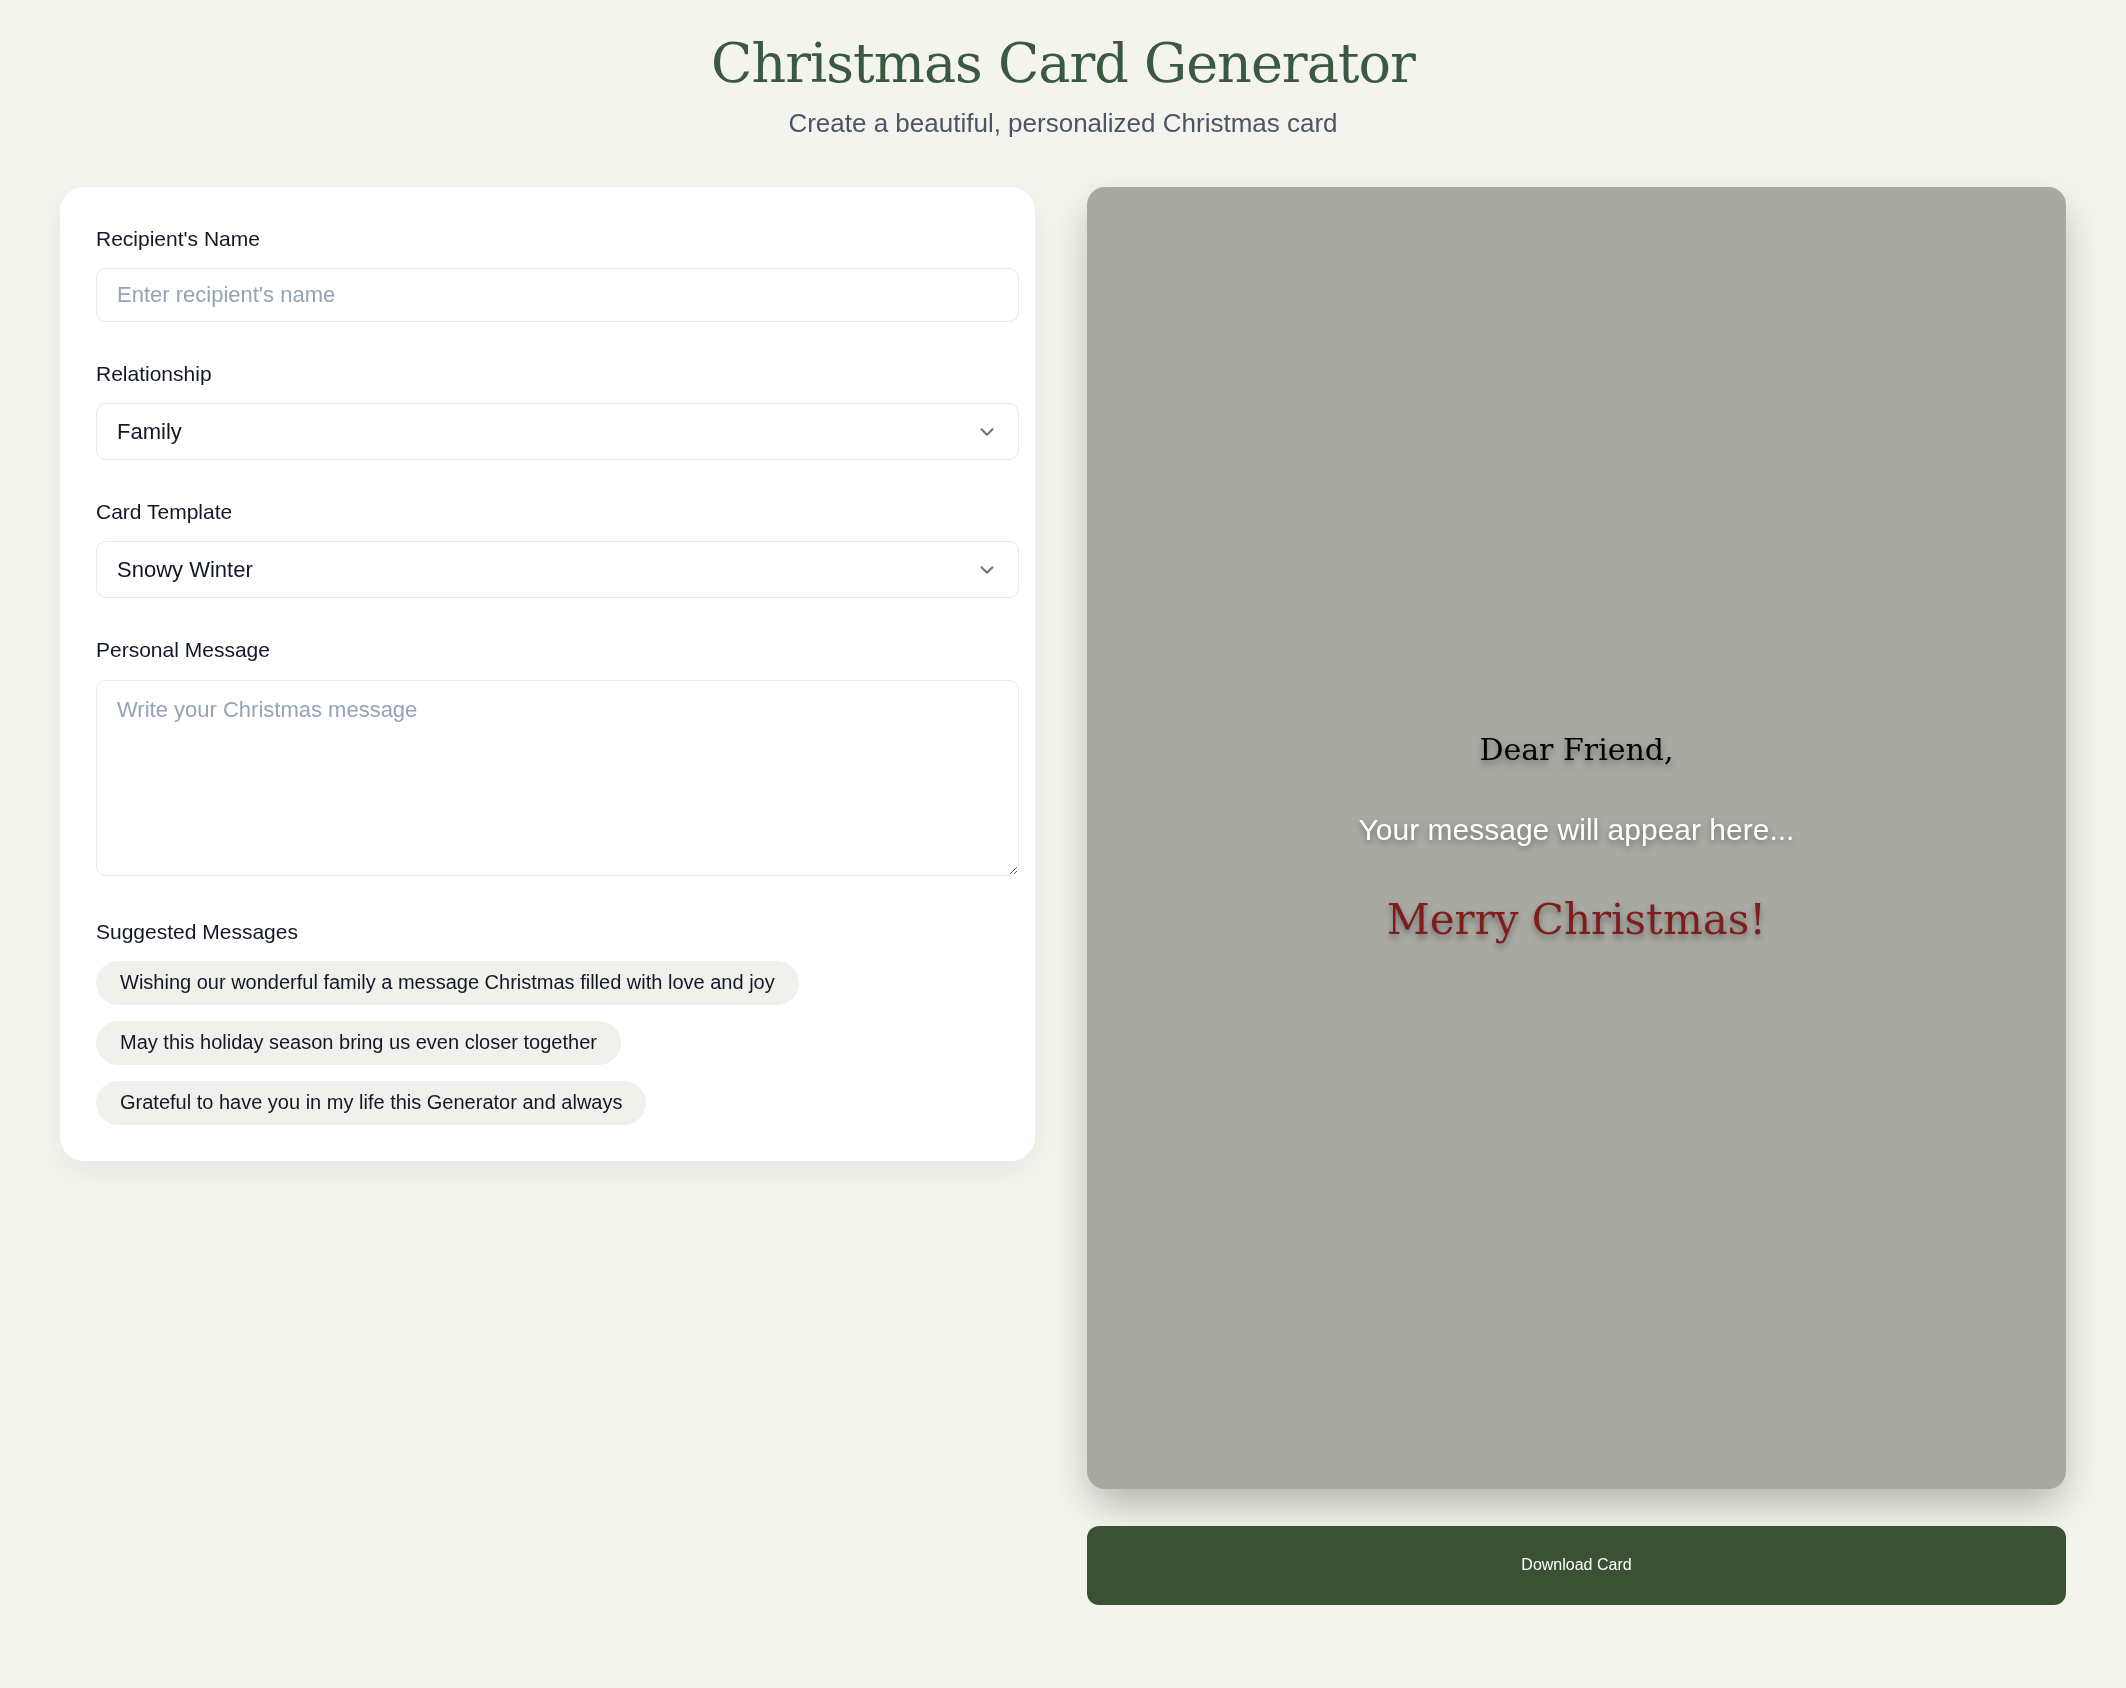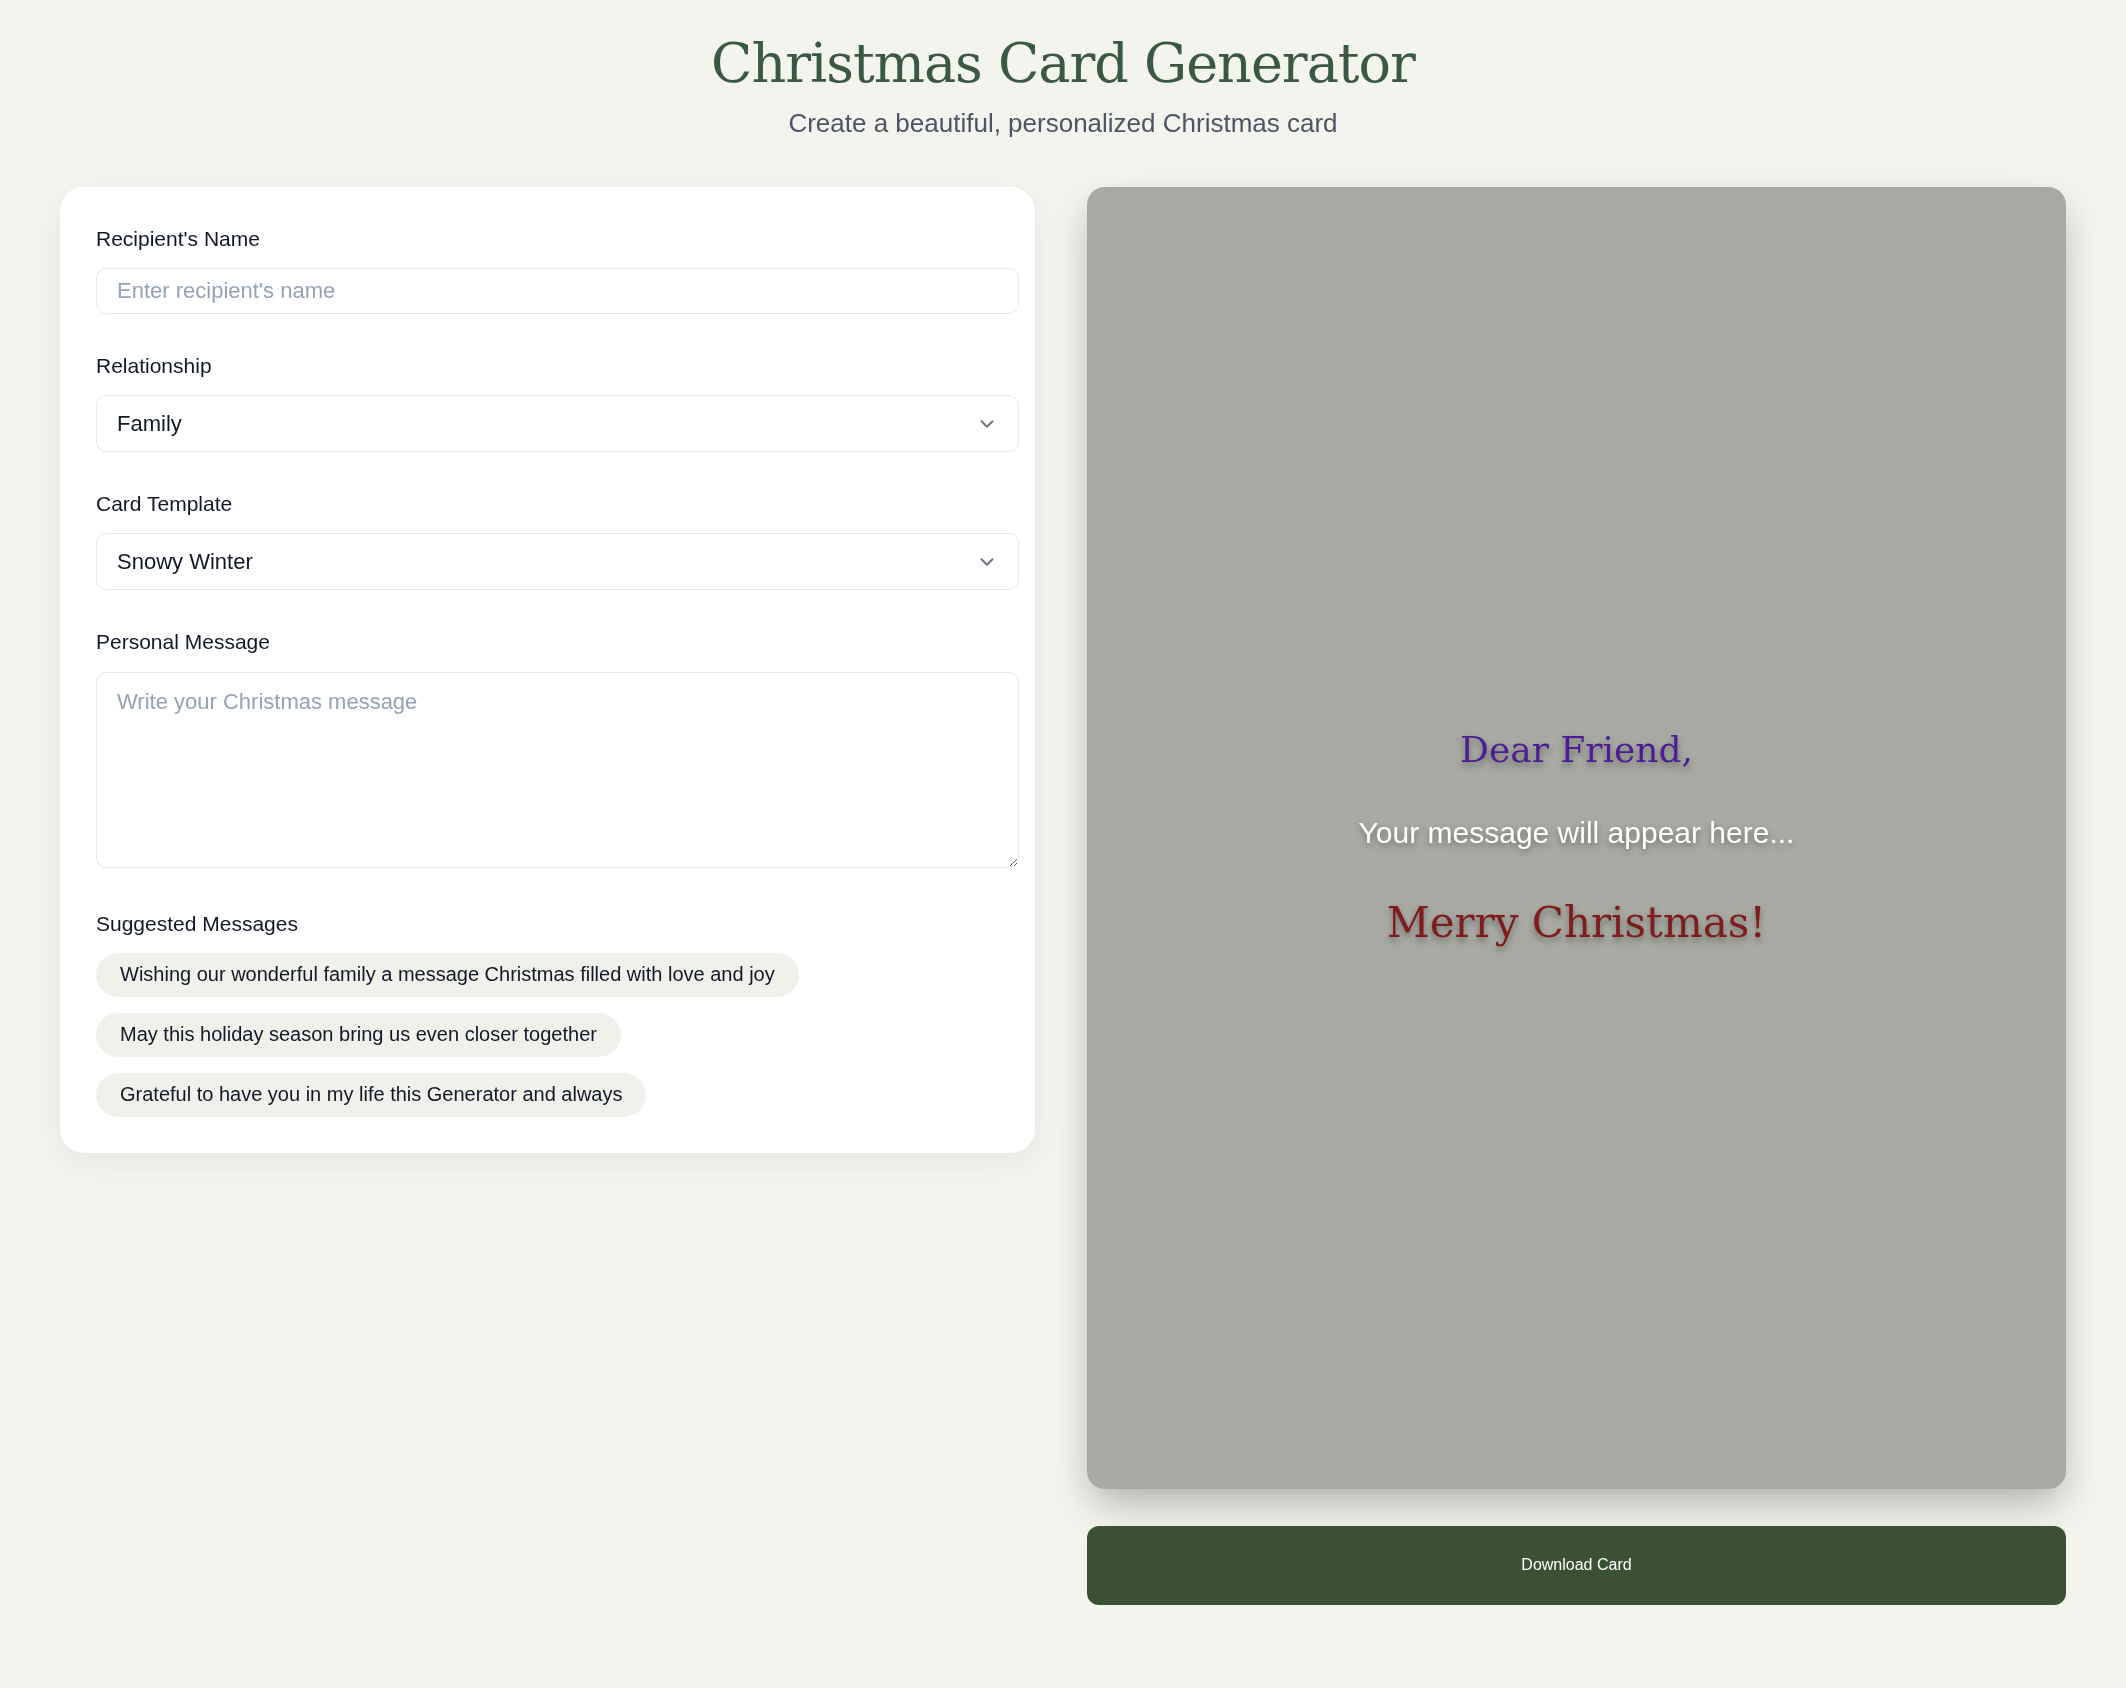--- a/index.html
+++ b/index.html
@@ -61,21 +61,21 @@
   .text-input, .select-box, .textarea-input {
     width: 100%;
     background: #ffffff;
     border: 1.5px solid #e2e8f0;
     border-radius: 10px;
     font-family: "Liberation Sans", sans-serif;
     font-size: 22px;
     color: #111827;
   }
   .text-input {
-    height: 46px;
+    height: 54px;
     padding: 0 20px;
     outline: none;
   }
   .text-input::placeholder, .textarea-input::placeholder { color: #94a3b8; opacity: 1; }
   .select-box {
     height: 57px;
     padding: 0 20px;
     display: flex;
     align-items: center;
     justify-content: space-between;
@@ -122,22 +122,22 @@
     border-radius: 18px;
     box-shadow: 0 18px 40px -6px rgba(0, 0, 0, 0.30);
     display: flex;
     flex-direction: column;
     align-items: center;
     justify-content: center;
     text-align: center;
   }
   .card-greeting {
     font-family: "DejaVu Serif", serif;
-    font-size: 36px;
-    color: #4c1d95;
+    font-size: 30px;
+    color: #000000;
     text-shadow: 0 4px 7px rgba(0, 0, 0, 0.38);
   }
   .card-message {
     margin-top: 46px;
     font-size: 30px;
     color: #ffffff;
     text-shadow: 0 3px 6px rgba(0, 0, 0, 0.35);
   }
   .card-closing {
     margin-top: 48px;

